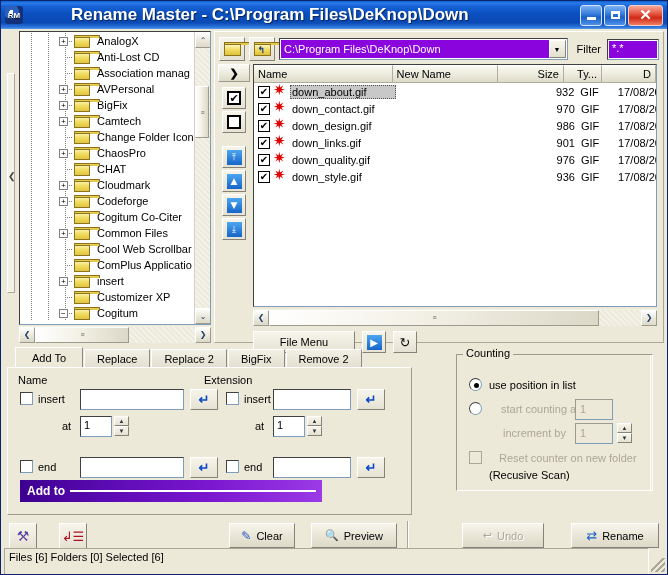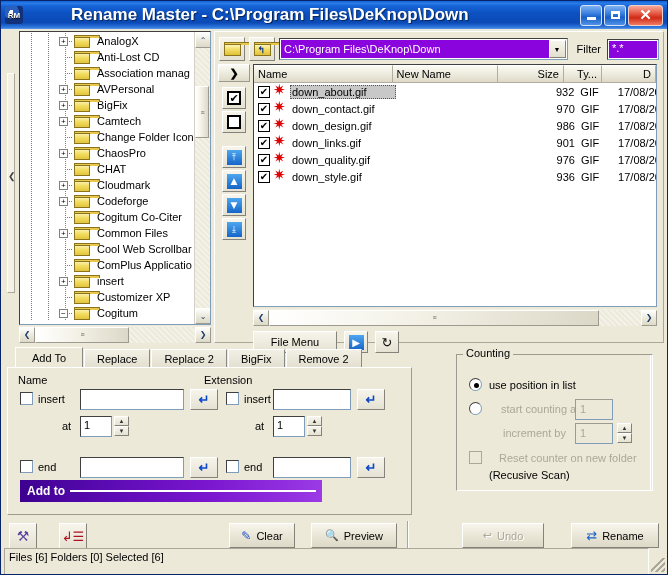--- a/index.html
+++ b/index.html
@@ -271,21 +271,21 @@
   .lsize { width: 74px; text-align: right; font-size: 11px; padding-right: 6px; }
   .ltype { width: 42px; font-size: 11px; }
   .ldate { flex: 1 1 auto; font-size: 11px; white-space: nowrap; overflow: hidden; }
 
   .lhscroll {
     position: absolute; left: 38px; top: 277px; width: 404px; height: 17px;
     display: flex; align-items: center; background: #f1efe2;
   }
   .filetools { position: absolute; left: 38px; top: 299px; display: flex; align-items: center; gap: 7px; }
   .fm-btn {
-    width: 84px; height: 22px;
+    width: 102px; height: 22px;
     background: linear-gradient(180deg,#f7f5eb 0%,#e5e2d3 100%);
     border: 1px solid #fff; border-right-color: #848279; border-bottom-color: #848279;
     font-size: 11px; color: #000; display: flex; align-items: center; justify-content: center;
   }
   .fm-ico {
     width: 24px; height: 22px;
     background: linear-gradient(180deg,#f7f5eb 0%,#e5e2d3 100%);
     border: 1px solid #fff; border-right-color: #848279; border-bottom-color: #848279;
     display: flex; align-items: center; justify-content: center;
   }

